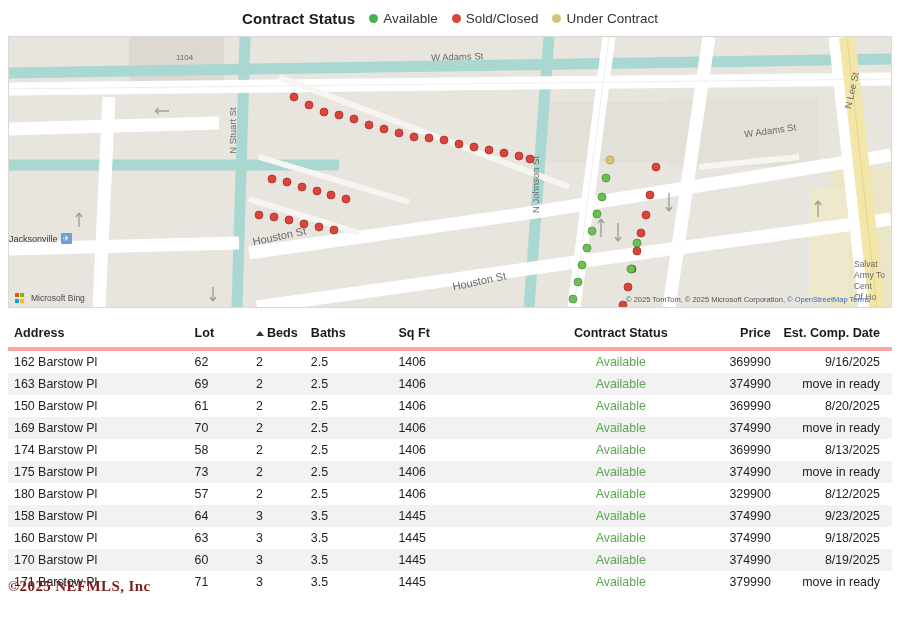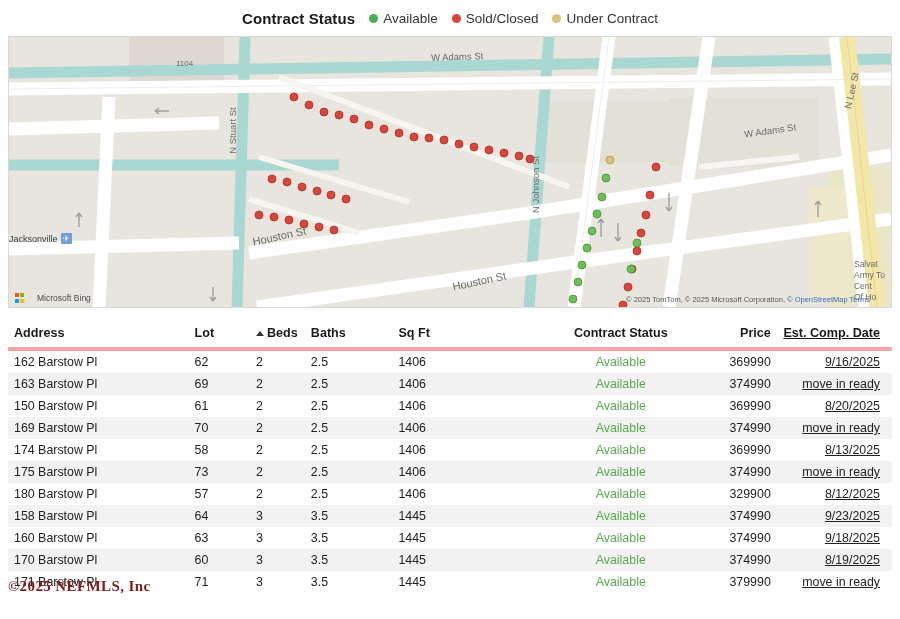--- a/index.html
+++ b/index.html
@@ -55,21 +55,21 @@
   }
   .map-canvas { position: absolute; inset: 0; }
   .map-canvas svg { display: block; }
   .ms-logo {
     position: absolute;
     left: 6px;
     bottom: 4px;
     font-size: 8.5px;
     color: #4a4a4a;
     display: flex;
-    gap: 13px;
+    gap: 7px;
   }
   .ms-squares {
     display: inline-grid;
     grid-template-columns: 4px 4px;
     grid-gap: 1px;
   }
   .ms-squares i { display: block; width: 4px; height: 4px; }
   .attrib {
     position: absolute;
     right: 21px;
@@ -153,21 +153,21 @@
   }
   tbody tr:nth-child(odd) { background: #ffffff; }
   tbody tr:nth-child(even) { background: #f2f2f2; }
   .col-address { width: 200px; }
   .col-lot     { width: 62px; }
   .col-beds    { width: 46px; }
   .col-baths   { width: 92px; }
   .col-sqft    { width: 170px; }
   .col-status  { width: 175px; text-align: center; }
   .col-price   { width: 70px; text-align: right; }
-  .col-date    { width: 100px; text-align: right; padding-right: 12px; text-decoration: underline; }
+  .col-date    { width: 100px; text-align: right; padding-right: 12px; }
   td.col-status { text-align: center; }
   td.col-price  { text-align: right; }
   td.col-date   { text-align: right; padding-right: 12px; }
   th.col-status { text-align: center; }
   th.col-price  { text-align: right; }
   th.col-date   { text-align: right; padding-right: 12px; }
   .sort-caret {
     display: inline-block;
     width: 0; height: 0;
     border-left: 4px solid transparent;
@@ -320,21 +320,21 @@
       </svg>
     </div>
 
     <div class="map-text" style="left:422px; top:14px; transform:rotate(-2deg);">W Adams St</div>
     <div class="map-text" style="left:735px; top:88px; transform:rotate(-8deg);">W Adams St</div>
     <div class="map-text" style="left:200px; top:88px; transform:rotate(-90deg);">N Stuart St</div>
     <div class="map-text" style="left:498px; top:142px; transform:rotate(-90deg);">N Johnson St</div>
     <div class="map-text" style="left:824px; top:48px; transform:rotate(-78deg);">N Lee St</div>
     <div class="map-text" style="left:243px; top:193px; transform:rotate(-12deg); font-size:11px;">Houston St</div>
     <div class="map-text" style="left:443px; top:238px; transform:rotate(-12deg); font-size:11px;">Houston St</div>
-    <div class="map-text" style="left:167px; top:22px; font-size:8px;">1104</div>
+    <div class="map-text" style="left:167px; top:16px; font-size:8px;">1104</div>
 
     <div class="jville-label">
       <span>Jacksonville</span>
       <span class="jville-badge">✈</span>
     </div>
 
     <div class="salv-label">Salvat<br>Army To<br>Cent<br>Of Ho</div>
 
     <div class="ms-logo">
       <span class="ms-squares">

